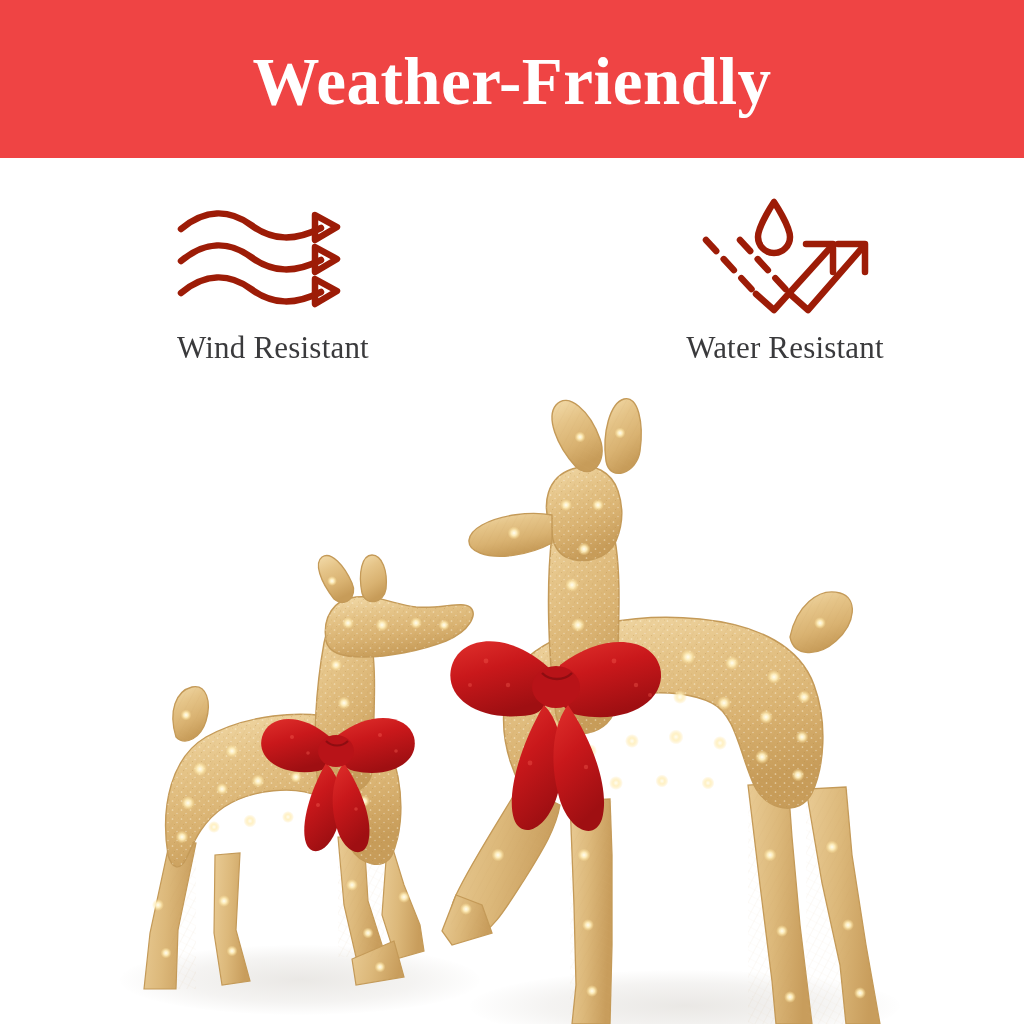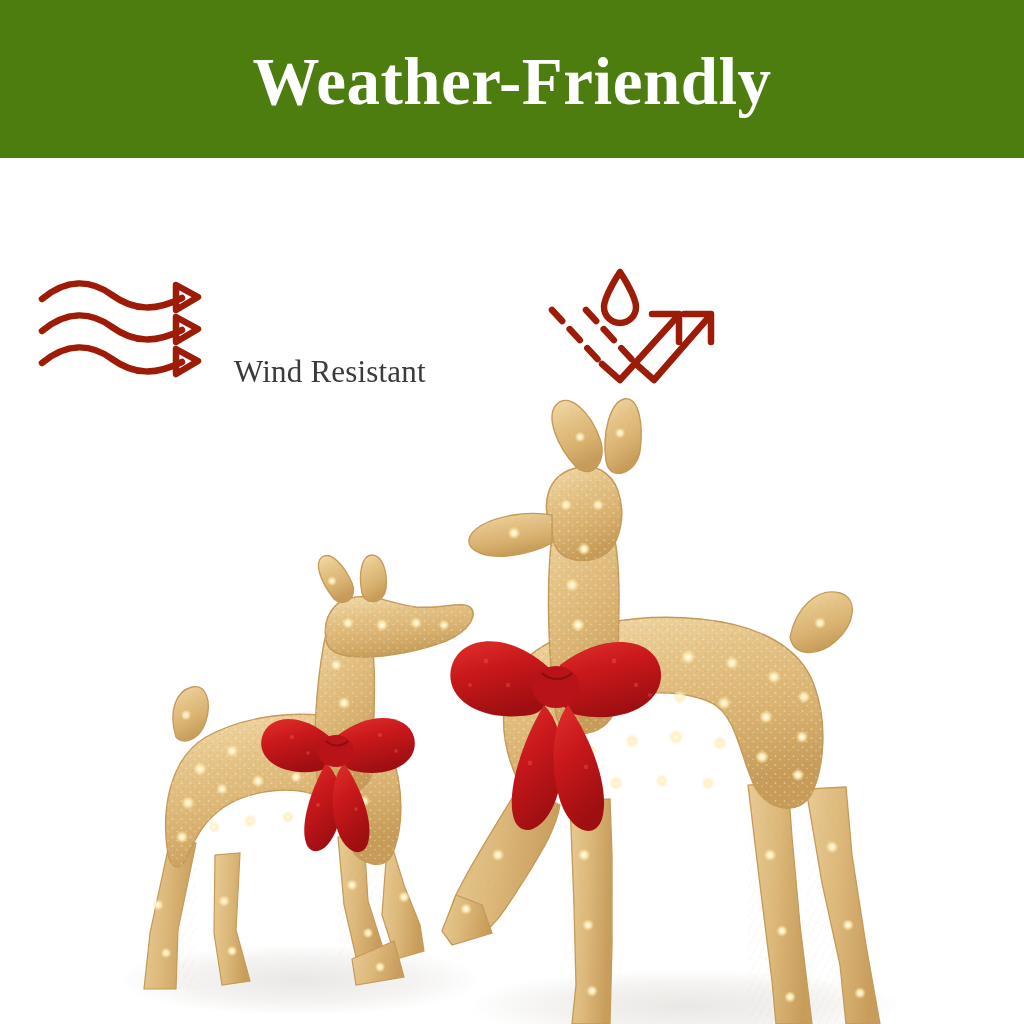--- a/index.html
+++ b/index.html
@@ -15,21 +15,21 @@
     position: relative;
   }
 
   
   .banner {
     position: absolute;
     left: 0;
     top: 0;
     width: 1024px;
     height: 158px;
-    background: #4d7c0f;
+    background: #ef4444;
     display: flex;
     align-items: center;
     justify-content: center;
   }
   .banner-title {
     color: #ffffff;
     font-family: "Liberation Serif", "DejaVu Serif", serif;
     font-weight: 700;
     font-size: 67px;
     line-height: 1;
@@ -45,22 +45,22 @@
     top: 158px;
     width: 1024px;
     height: 232px;
     display: flex;
     align-items: flex-start;
   }
   .feature {
     flex: 1 1 0;
     height: 100%;
     display: flex;
-    flex-direction: row;
-    align-items: flex-end;
+    flex-direction: column;
+    align-items: center;
     justify-content: flex-start;
     margin-left: 34px;
   }
   .feature-icon {
     height: 130px;
     display: flex;
     align-items: center;
     justify-content: center;
     margin-top: 32px;
   }
@@ -128,20 +128,21 @@
 
         <path d="M6 46 L 56 100" stroke-dasharray="15 11"></path>
         <path d="M40 46 L 90 100" stroke-dasharray="15 11"></path>
 
         <path d="M56 100 L 74 116 L 130 54"></path>
         <path d="M106 50 L 133 50 L 133 78"></path>
         <path d="M90 100 L 108 116 L 162 54"></path>
         <path d="M138 50 L 165 50 L 165 78"></path>
       </svg>
     </div>
+    <div class="feature-label">Water Resistant</div>
   </div>
 
 </div>
 
 <div class="stage">
   <div class="shadow" id="shadow-small"></div>
   <div class="shadow" id="shadow-large"></div>
 
   <svg class="deer-svg" width="1024" height="639" viewBox="0 0 1024 639">
     <defs>

